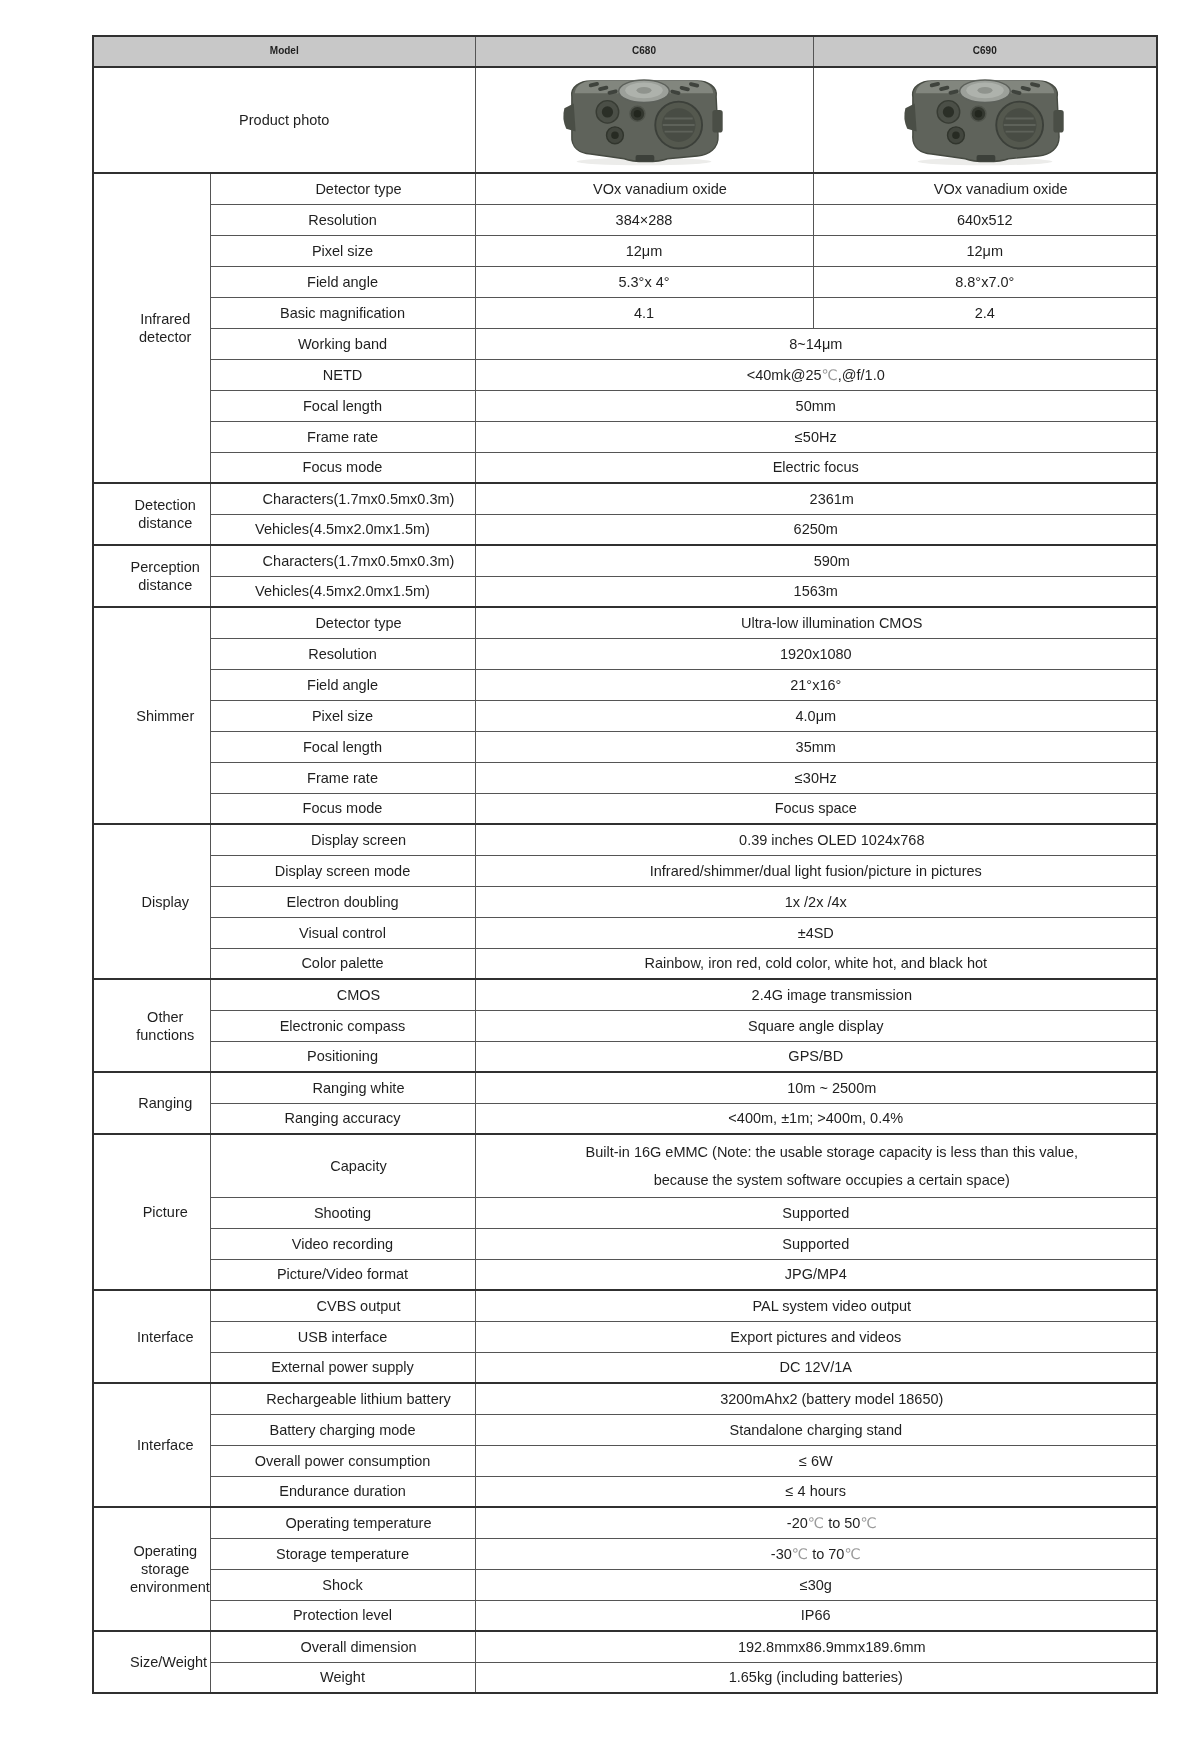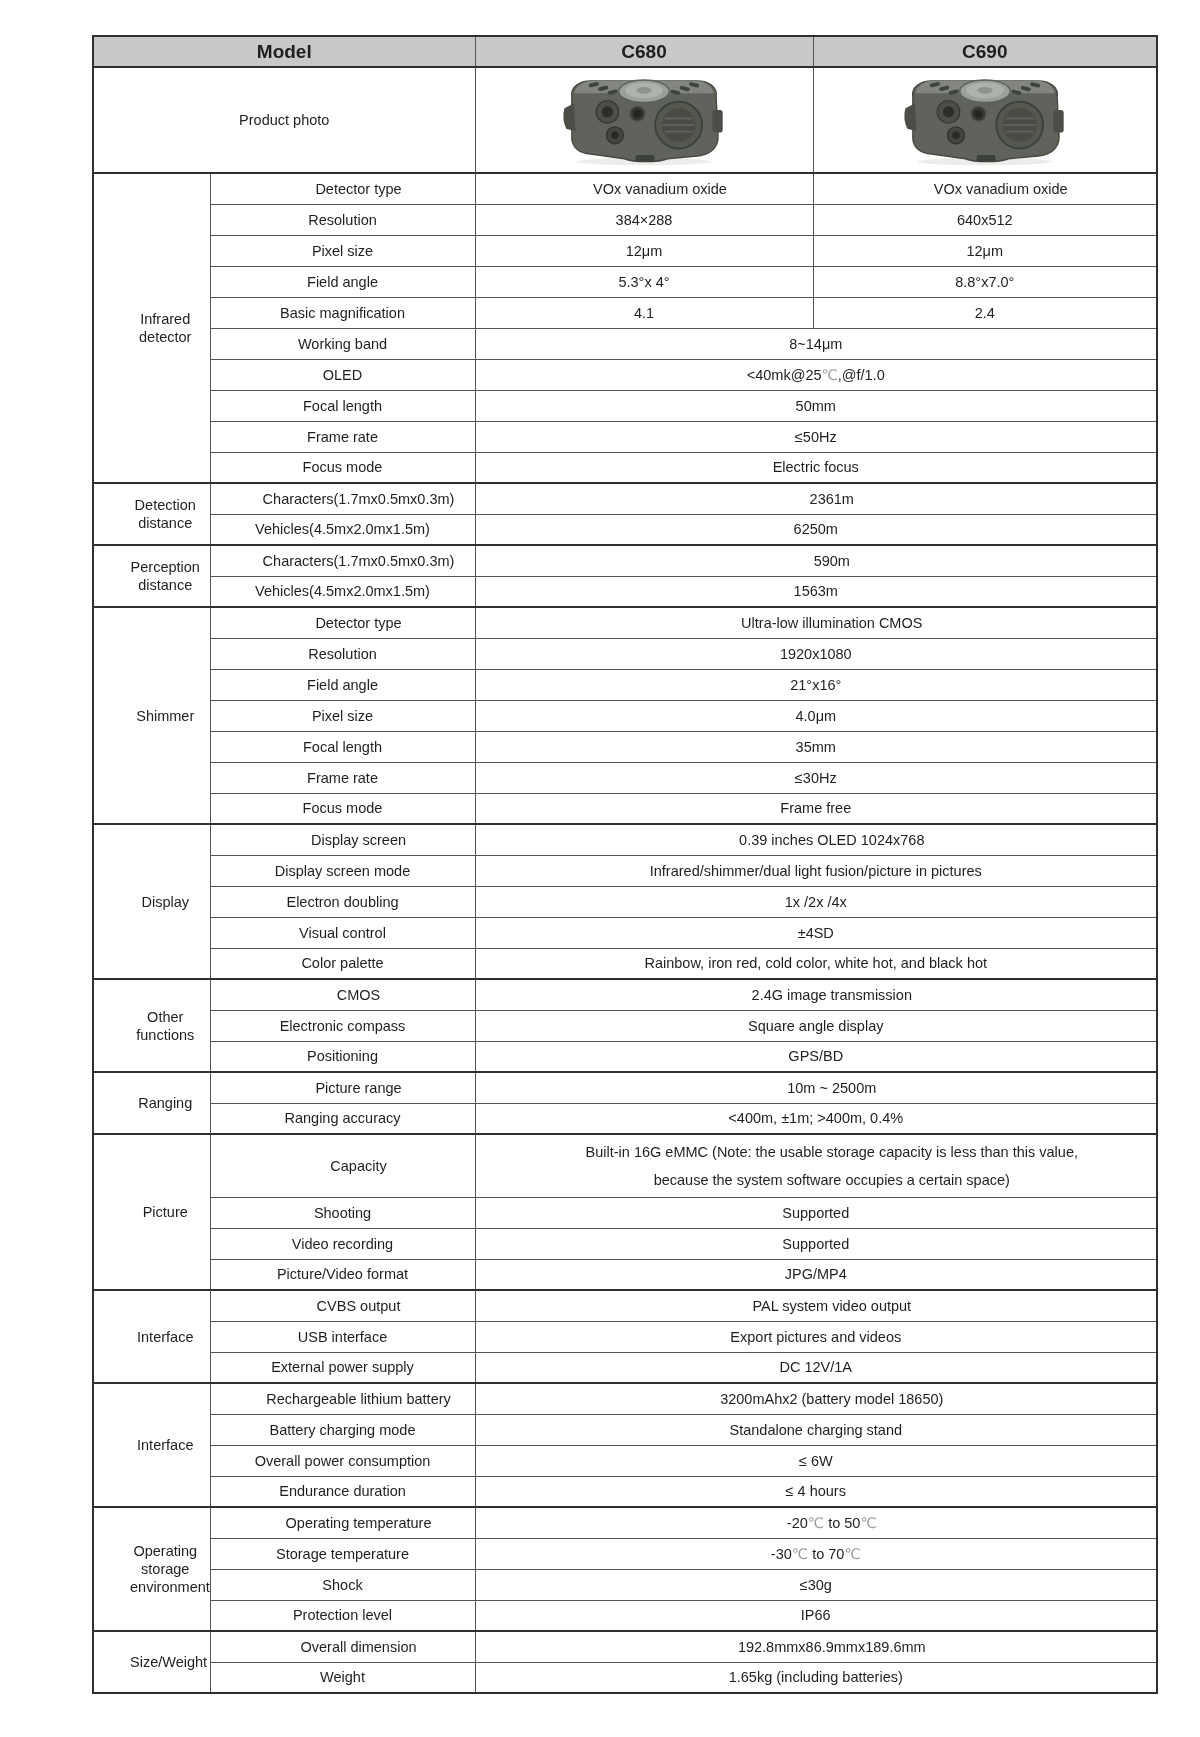--- a/index.html
+++ b/index.html
@@ -16,21 +16,21 @@
     border: 2px solid var(--border-strong, #303030);
   }
   th, td {
     border: 1px solid var(--border, #555555);
     text-align: center; vertical-align: middle;
     font-size: 14.5px; padding: 1px 4px; overflow: hidden;
     line-height: 1.25;
   }
   thead th {
     background: var(--header-bg, #c8c8c8);
-    font-weight: bold; font-size: 19px; height: 28px;
+    font-weight: bold; font-size: 10px; height: 28px;
     border-bottom: 2px solid var(--border-strong, #303030);
   }
   tr { height: 31px; }
   tr.photo { height: 83px; }
   tr.photo td { border-bottom: 2px solid var(--border-strong, #303030); }
   tr.tall { height: 63px; }
   tr.tall td.val { line-height: 1.95; }
   tr.group-start > td { border-top: 2px solid var(--border-strong, #303030); padding-left: 36px; }
   td.cat { padding: 1px 9px; margin-left: 16px; }
   td.val { white-space: pre-line; }
@@ -124,21 +124,21 @@
       <tr>
         <td class="param">Basic magnification</td>
         <td class="val">4.1</td>
         <td class="val">2.4</td>
       </tr>
       <tr>
         <td class="param">Working band</td>
         <td class="val" colspan="2">8~14μm</td>
       </tr>
       <tr>
-        <td class="param">OLED</td>
+        <td class="param">NETD</td>
         <td class="val" colspan="2">&lt;40mk@25<span class="cels">℃</span>,@f/1.0</td>
       </tr>
       <tr>
         <td class="param">Focal length</td>
         <td class="val" colspan="2">50mm</td>
       </tr>
       <tr>
         <td class="param">Frame rate</td>
         <td class="val" colspan="2">≤50Hz</td>
       </tr>
@@ -184,21 +184,21 @@
       <tr>
         <td class="param">Focal length</td>
         <td class="val" colspan="2">35mm</td>
       </tr>
       <tr>
         <td class="param">Frame rate</td>
         <td class="val" colspan="2">≤30Hz</td>
       </tr>
       <tr>
         <td class="param">Focus mode</td>
-        <td class="val" colspan="2">Frame free</td>
+        <td class="val" colspan="2">Focus space</td>
       </tr>
       <tr class="group-start">
         <td class="cat" rowspan="5">Display</td>
         <td class="param">Display screen</td>
         <td class="val" colspan="2">0.39 inches OLED 1024x768</td>
       </tr>
       <tr>
         <td class="param">Display screen mode</td>
         <td class="val" colspan="2">Infrared/shimmer/dual light fusion/picture in pictures</td>
       </tr>
@@ -222,21 +222,21 @@
       <tr>
         <td class="param">Electronic compass</td>
         <td class="val" colspan="2">Square angle display</td>
       </tr>
       <tr>
         <td class="param">Positioning</td>
         <td class="val" colspan="2">GPS/BD</td>
       </tr>
       <tr class="group-start">
         <td class="cat" rowspan="2">Ranging</td>
-        <td class="param">Picture range</td>
+        <td class="param">Ranging white</td>
         <td class="val" colspan="2">10m ~ 2500m</td>
       </tr>
       <tr>
         <td class="param">Ranging accuracy</td>
         <td class="val" colspan="2">&lt;400m, ±1m; &gt;400m, 0.4%</td>
       </tr>
       <tr class="group-start tall">
         <td class="cat" rowspan="4">Picture</td>
         <td class="param">Capacity</td>
         <td class="val" colspan="2">Built-in 16G eMMC (Note: the usable storage capacity is less than this value,

